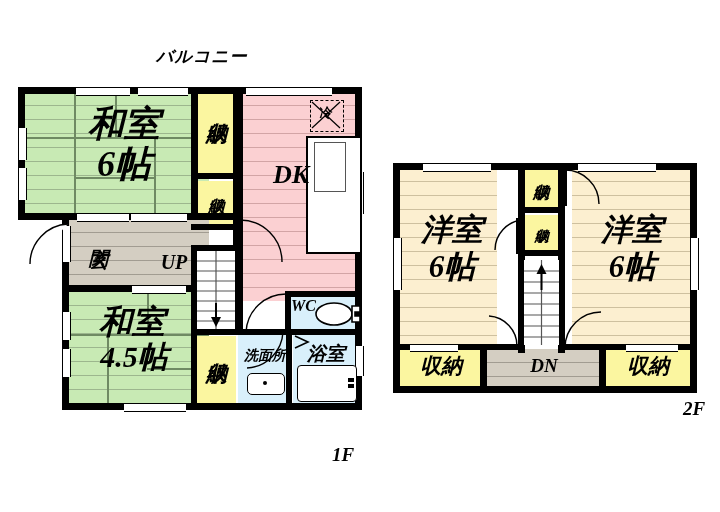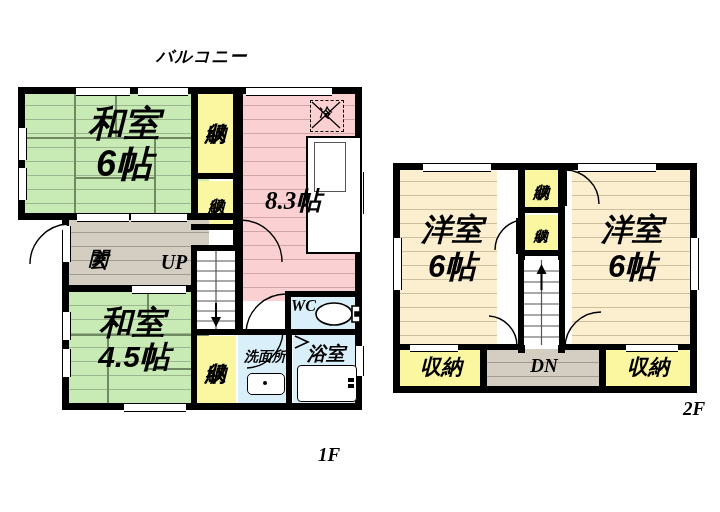--- a/index.html
+++ b/index.html
@@ -27,21 +27,21 @@
   .stripes-cream{background:repeating-linear-gradient(to bottom,
       rgba(0,0,0,0) 0px, rgba(0,0,0,0) 13px,
       rgba(160,145,110,.5) 13px, rgba(160,145,110,.5) 14px);}
   .stripes-gray{background:repeating-linear-gradient(to bottom,
       rgba(0,0,0,0) 0px, rgba(0,0,0,0) 13px,
       rgba(120,115,105,.55) 13px, rgba(120,115,105,.55) 14px);}
   
   .lbl{position:absolute;font-family:"Liberation Serif", serif;
        font-style:italic;font-weight:700;color:#000;white-space:nowrap;
        line-height:1.02;text-align:center;}
-  .lbl-jp{font-family:Liberation Sans, sans-serif;font-style:italic;
+  .lbl-jp{font-family:Liberation Serif, serif;font-style:italic;
           font-weight:700;}
   .vert{writing-mode:vertical-rl;text-orientation:upright;}
   
   .seam{position:absolute;background:#6f8a63;}
   
   .win{position:absolute;background:#ffffff;border-top:1.5px solid #000;
        border-bottom:1.5px solid #000;}
   .winv{position:absolute;background:#ffffff;border-left:1.5px solid #000;
         border-right:1.5px solid #000;}
   svg{position:absolute;overflow:visible;}
@@ -209,39 +209,39 @@
     <line x1="19" y1="52" x2="19" y2="72" stroke="#000" stroke-width="2"></line>
     <path d="M14 66 L19 76 L24 66 z" fill="#000"></path>
   </svg>
 
   <div class="lbl lbl-jp" style="left:60px;top:22px;width:100px;font-size:36px;">和室</div>
   <div class="lbl lbl-jp" style="left:58px;top:62px;width:104px;font-size:36px;">6帖</div>
 
   <div class="lbl lbl-jp vert" style="left:191px;top:22px;font-size:21px;">収納</div>
   <div class="lbl lbl-jp vert" style="left:194px;top:101px;font-size:16px;">収納</div>
 
-  <div class="lbl" style="left:238px;top:104px;width:82px;font-size:25px;">8.3帖</div>
+  <div class="lbl" style="left:243px;top:78px;width:68px;font-size:26px;">DK</div>
 
   <div class="lbl lbl-jp vert" style="left:75px;top:150px;font-size:19px;">玄関</div>
 
   <div class="lbl" style="left:138px;top:168px;width:44px;font-size:20px;">UP</div>
 
   <div class="lbl lbl-jp" style="left:68px;top:222px;width:100px;font-size:33px;">和室</div>
   <div class="lbl lbl-jp" style="left:56px;top:258px;width:128px;font-size:30px;">4.5帖</div>
 
   <div class="lbl lbl-jp vert" style="left:191px;top:262px;font-size:21px;">収納</div>
 
   <div class="lbl" style="left:277px;top:214px;width:22px;font-size:16px;line-height:1.0;">WC</div>
 
   <div class="lbl lbl-jp" style="left:227px;top:265px;width:48px;font-size:14px;">洗面所</div>
 
   <div class="lbl lbl-jp" style="left:284px;top:260px;width:56px;font-size:19px;">浴室</div>
 </div>
 
-<div class="fl-tag" style="left:318px;top:444px;">1F</div>
+<div class="fl-tag" style="left:332px;top:444px;">1F</div>
 
 <div class="plan" style="left:390px;top:160px;width:310px;height:240px;">
 
   <div class="fill cream" style="left:8px;top:8px;width:99px;height:180px;"></div>
   <div class="stripes stripes-cream" style="left:8px;top:8px;width:99px;height:180px;"></div>
 
   <div class="fill cream" style="left:182px;top:8px;width:118px;height:180px;"></div>
   <div class="stripes stripes-cream" style="left:182px;top:8px;width:118px;height:180px;"></div>
 
   <div class="fill yellow" style="left:133px;top:8px;width:37px;height:42px;"></div>

